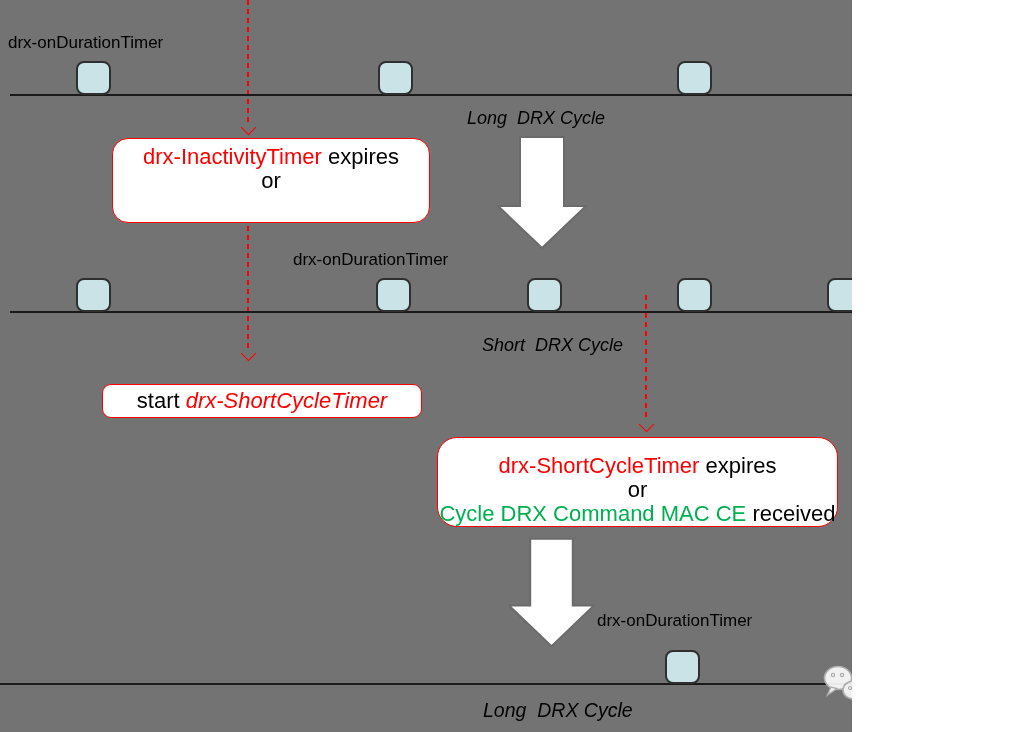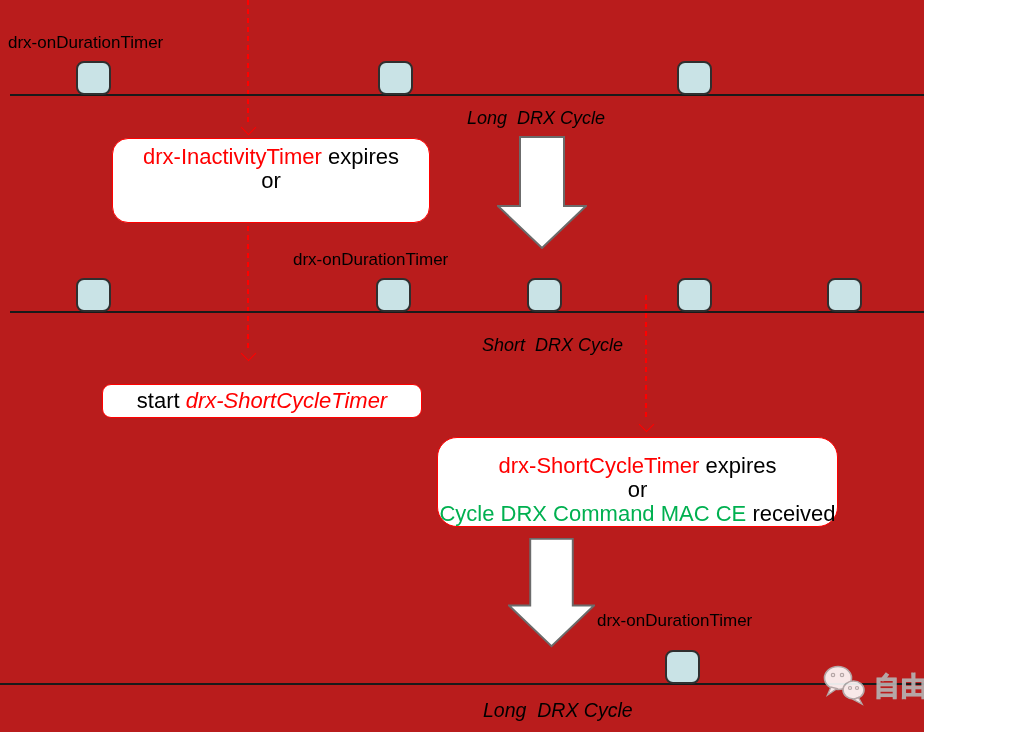--- a/index.html
+++ b/index.html
@@ -1,18 +1,18 @@
 <!DOCTYPE html>
 <html><head>
 <meta charset="utf-8">
 <style>
   html,body { margin:0; padding:0; background:#ffffff; }
   .canvas {
-    position:relative; width:924px; height:732px; overflow:hidden;
-    background:#b91c1c;
+    position:relative; width:852px; height:732px; overflow:hidden;
+    background:#737373;
     font-family:"Liberation Sans", sans-serif;
     color:#000000;
   }
   
   .tl-line { position:absolute; height:0; border-top:2px solid #1a1a1a; }
   .tl-head {
     position:absolute; width:9px; height:9px;
     border-top:1.8px solid #1a1a1a; border-right:1.8px solid #1a1a1a;
     transform:rotate(45deg);
   }

